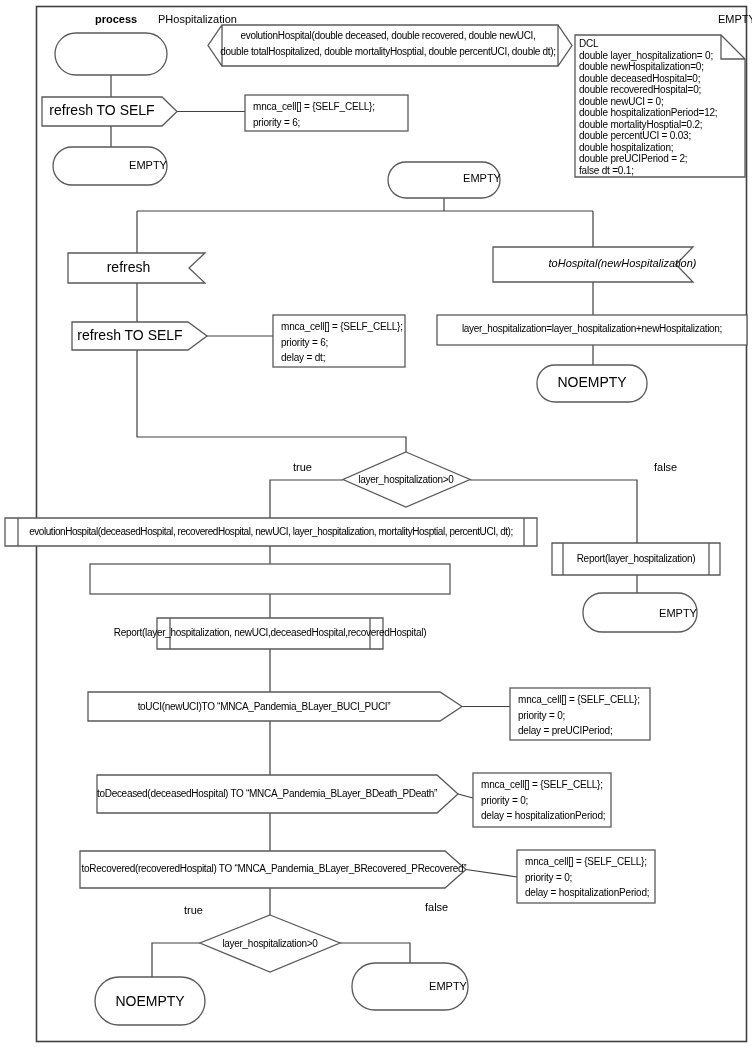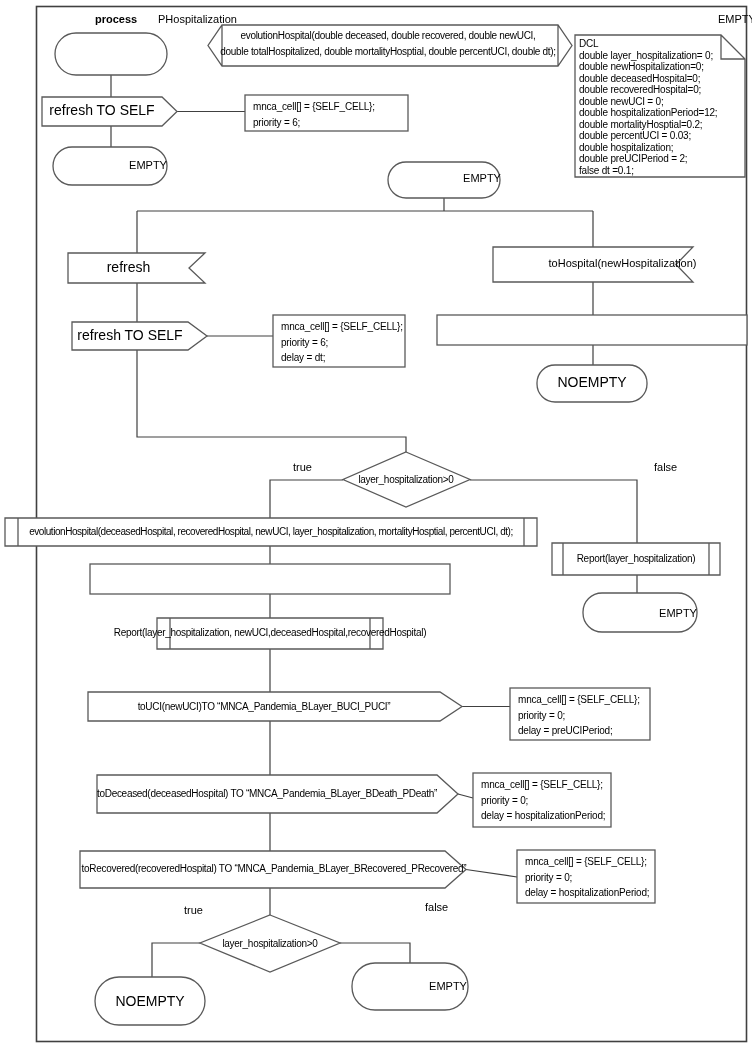--- a/index.html
+++ b/index.html
@@ -111,21 +111,22 @@
   <div class="lbl s11 c" style="left:53px;top:159px;width:114px;">EMPTY</div>
 
   <div class="lbl s11 c" style="left:388px;top:172px;width:112px;">EMPTY</div>
 
   <div class="lbl c" style="left:68px;top:261px;width:121px;">refresh</div>
   <div class="lbl c" style="left:72px;top:329px;width:116px;">refresh TO SELF</div>
   <div class="lbl cmt" style="left:281px;top:319px;">mnca_cell[] = {SELF_CELL};
 priority = 6;
 delay = dt;</div>
 
-  <div class="lbl s11 c" style="left:493px;top:257px;width:183px;">toHospital(newHospitalization)</div>
+  <div class="lbl s11 c" style="left:493px;top:257px;width:183px;font-style:italic;">toHospital(newHospitalization)</div>
+  <div class="lbl s10 c" style="left:437px;top:322px;width:310px;">layer_hospitalization=layer_hospitalization+newHospitalization;</div>
   <div class="lbl c" style="left:537px;top:376px;width:110px;">NOEMPTY</div>
 
   <div class="lbl s10 c" style="left:323px;top:473px;width:166px;">layer_hospitalization&gt;0</div>
   <div class="lbl s11" style="left:255px;top:461px;">true</div>
   <div class="lbl s11" style="left:616px;top:461px;">false</div>
 
   <div class="lbl s10 c" style="left:5px;top:525px;width:532px;letter-spacing:-0.45px;">evolutionHospital(deceasedHospital, recoveredHospital, newUCI, layer_hospitalization, mortalityHosptial, percentUCI, dt);</div>
   <div class="lbl s10 c" style="left:88px;top:700px;width:352px;">toUCI(newUCI)TO “MNCA_Pandemia_BLayer_BUCI_PUCI”</div>
 
   <div class="lbl s10 c" style="left:70px;top:626px;width:400px;">Report(layer_hospitalization, newUCI,deceasedHospital,recoveredHospital)</div>

